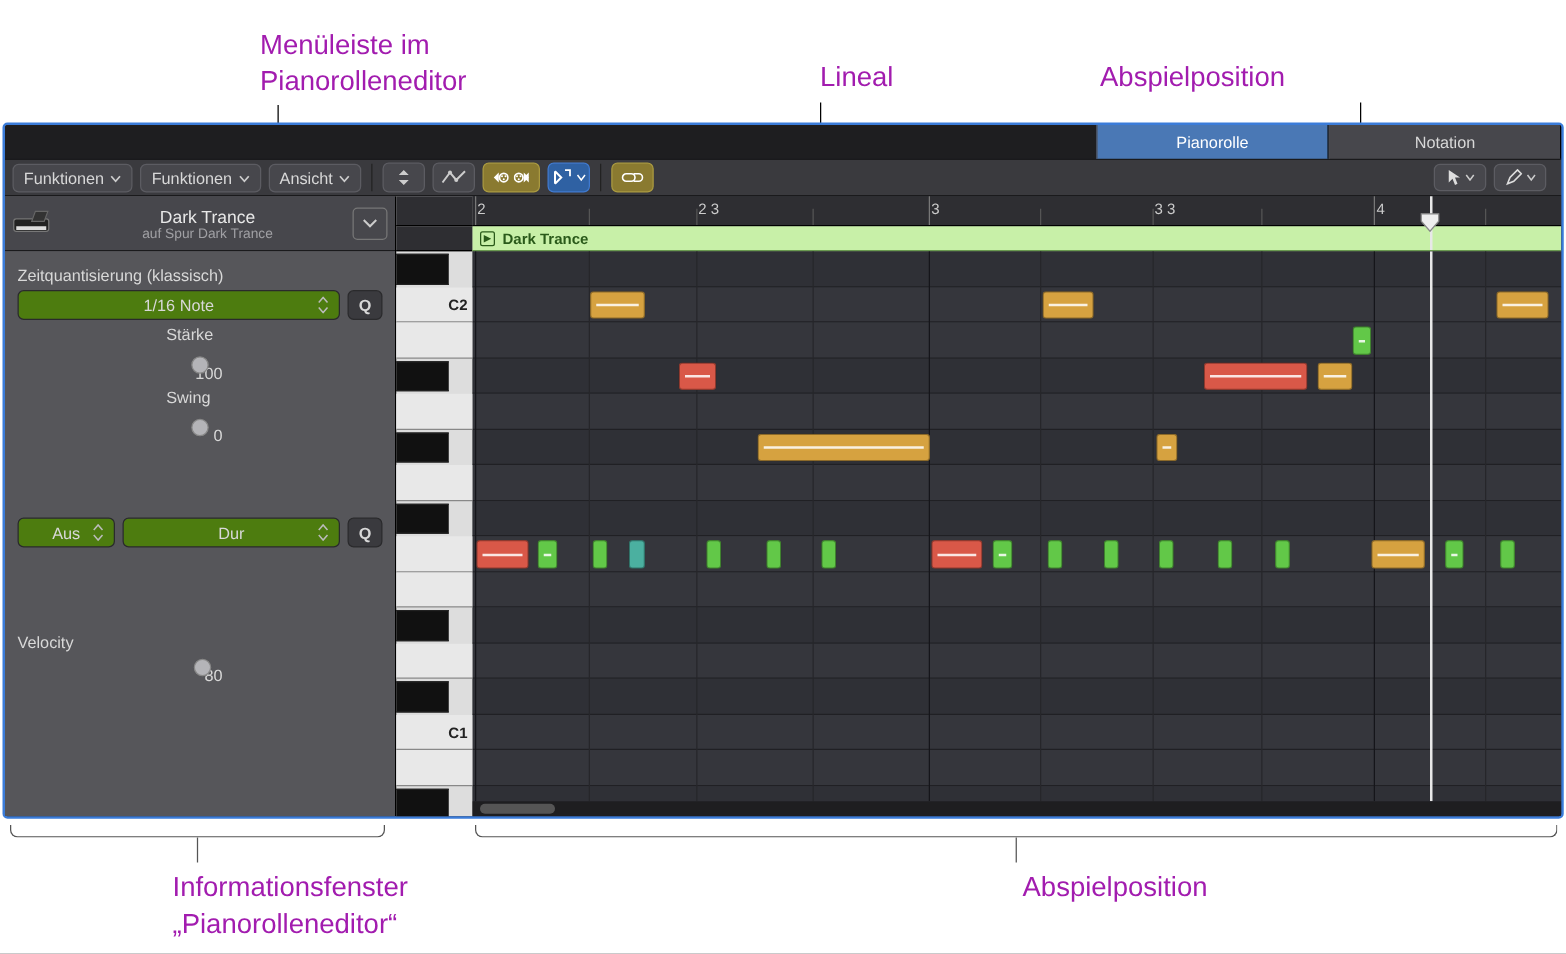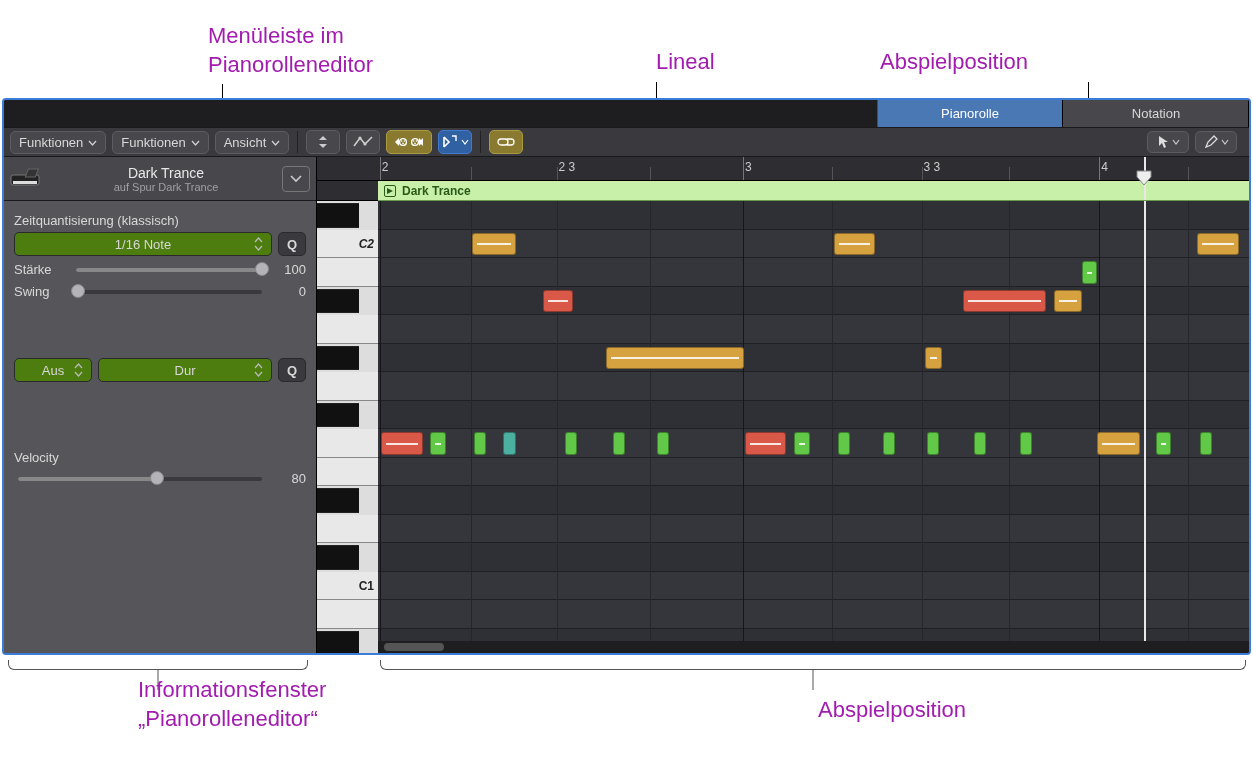--- a/index.html
+++ b/index.html
@@ -201,20 +201,21 @@
     border:1px solid #2a2a2c;
     border-radius:5px;
     display:flex;align-items:center;justify-content:center;
     cursor:pointer;
     color:var(--text);
     font-weight:600;
   }
   .slider-row {
     display:flex;align-items:center;gap:8px;
     font-size:13px;
+    flex-direction:column;
   }
   .slider-row .lab { width:54px; color:var(--text);}
   .slider {
     flex:1;
     height:18px;
     position:relative;
   }
   .slider .track {
     position:absolute;left:0;right:0;top:8px;height:4px;
     background:#3a3a3e;border-radius:2px;
@@ -602,21 +603,21 @@
             <div class="wkey" style="top: 313.5px; height: 28.5px;"></div>
             <div class="wkey" style="top: 370.5px; height: 28.5px;"></div>
             <div class="wkey" style="top: 399px; height: 28.5px;"></div>
             <div class="bkey" style="top: 2px; height: 24.5px;"></div>
             <div class="bkey" style="top: 87.5px; height: 24.5px;"></div>
             <div class="bkey" style="top: 144.5px; height: 24.5px;"></div>
             <div class="bkey" style="top: 201.5px; height: 24.5px;"></div>
             <div class="bkey" style="top: 287px; height: 24.5px;"></div>
             <div class="bkey" style="top: 344px; height: 24.5px;"></div>
             <div class="bkey" style="top: 429.5px; height: 24.5px;"></div>
-            <div class="keylabel" style="top: 42.75px; font-style: italic;">C2</div>
+            <div class="keylabel" style="top: 42.75px;">C2</div>
             <div class="keylabel" style="top: 384.75px;">C1</div>
           </div>
       </div>
 
       <div class="grid-wrap">
         <div class="ruler" id="ruler">
             <div class="tick major" style="left: 1.742px;"></div>
             <div class="tick major" style="left: 364.949px;"></div>
             <div class="tick major" style="left: 721.188px;"></div>
             <div class="tick mid" style="left: 93.197px;"></div>
@@ -735,21 +736,21 @@
         <div class="hscroll">
           <div class="thumb"></div>
         </div>
       </div>
     </div>
   </div>
 
   <div class="brace" style="left:8px; top:660px; width:300px;">
     <div class="drop"></div>
   </div>
-  <div class="callout" style="left:138px; top:676px; width:320px;">
+  <div class="callout" style="left:138px; top:696px; width:320px;">
     <span style="white-space:pre-line;">Informationsfenster
 „Pianorolleneditor“</span>
   </div>
 
   <div class="brace" style="left:380px; top:660px; width:866px;">
     <div class="drop"></div>
   </div>
   <div class="callout" style="left:818px; top:696px;">
     <span>Abspielposition</span>
   </div>

